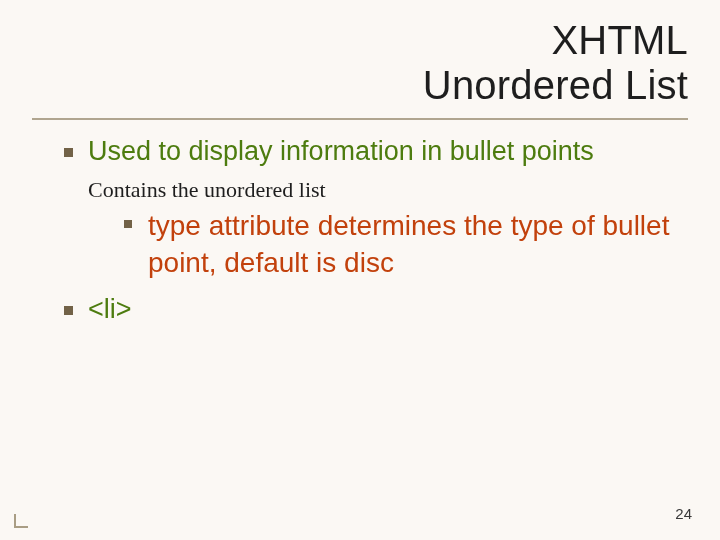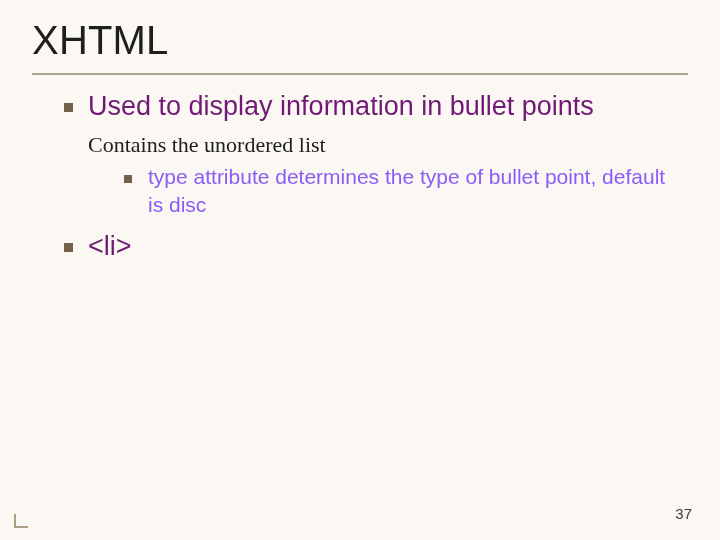--- a/index.html
+++ b/index.html
@@ -11,20 +11,21 @@
     position: relative;
     overflow: hidden;
   }
   .slide {
     width: 100%;
     height: 100%;
     padding: 18px 32px 0 32px;
     position: relative;
   }
   .title {
+    text-align: right;
     font-size: 40px;
     line-height: 1.12;
     color: #1e1e1e;
     font-weight: 400;
     margin-bottom: 10px;
     letter-spacing: 0.2px;
   }
   .rule {
     height: 2px;
     background: #b0a58f;
@@ -43,21 +44,21 @@
     position: absolute;
     left: 24px;
     top: 14px;
     width: 9px;
     height: 9px;
     background: #726247;
   }
   .lvl1 .text {
     font-size: 27px;
     line-height: 1.32;
-    color: #701a75;
+    color: #4d7c0f;
   }
   .sub1 {
     padding-left: 48px;
     font-size: 22px;
     line-height: 1.32;
     color: #1e1e1e;
     margin-bottom: 4px;
     font-family: Liberation Serif, serif;
   }
   .lvl2 {
@@ -67,23 +68,23 @@
   }
   .lvl2 .bullet {
     position: absolute;
     left: 84px;
     top: 12px;
     width: 8px;
     height: 8px;
     background: #726247;
   }
   .lvl2 .text {
-    font-size: 21px;
+    font-size: 28px;
     line-height: 1.32;
-    color: #8b5cf6;
+    color: #c2410c;
   }
   .pagenum {
     position: absolute;
     bottom: 18px;
     right: 28px;
     font-size: 15px;
     color: #3a3a3a;
   }
   .corner {
     position: absolute;
@@ -101,20 +102,21 @@
   .corner::before { left: 0; bottom: 0; width: 14px; height: 2px; }
   .corner::after  { left: 0; bottom: 0; width: 2px; height: 14px; }
 </style>
 </head>
 <body>
 
 <div class="slide">
 
   <div class="title">
     <span>XHTML</span><br>
+    <span>Unordered List</span>
   </div>
 
   <div class="rule"></div>
 
   <div class="content">
 
     <div class="lvl1">
       <span class="bullet"></span>
       <div class="text">Used to display information in bullet points</div>
     </div>
@@ -128,16 +130,16 @@
     </div>
 
     <div class="lvl1" style="margin-top:0;">
       <span class="bullet"></span>
       <div class="text">&lt;li&gt;</div>
     </div>
 
 
   </div>
 
-  <div class="pagenum">37</div>
+  <div class="pagenum">24</div>
   <div class="corner"></div>
 
 </div>
 
 </body></html>

